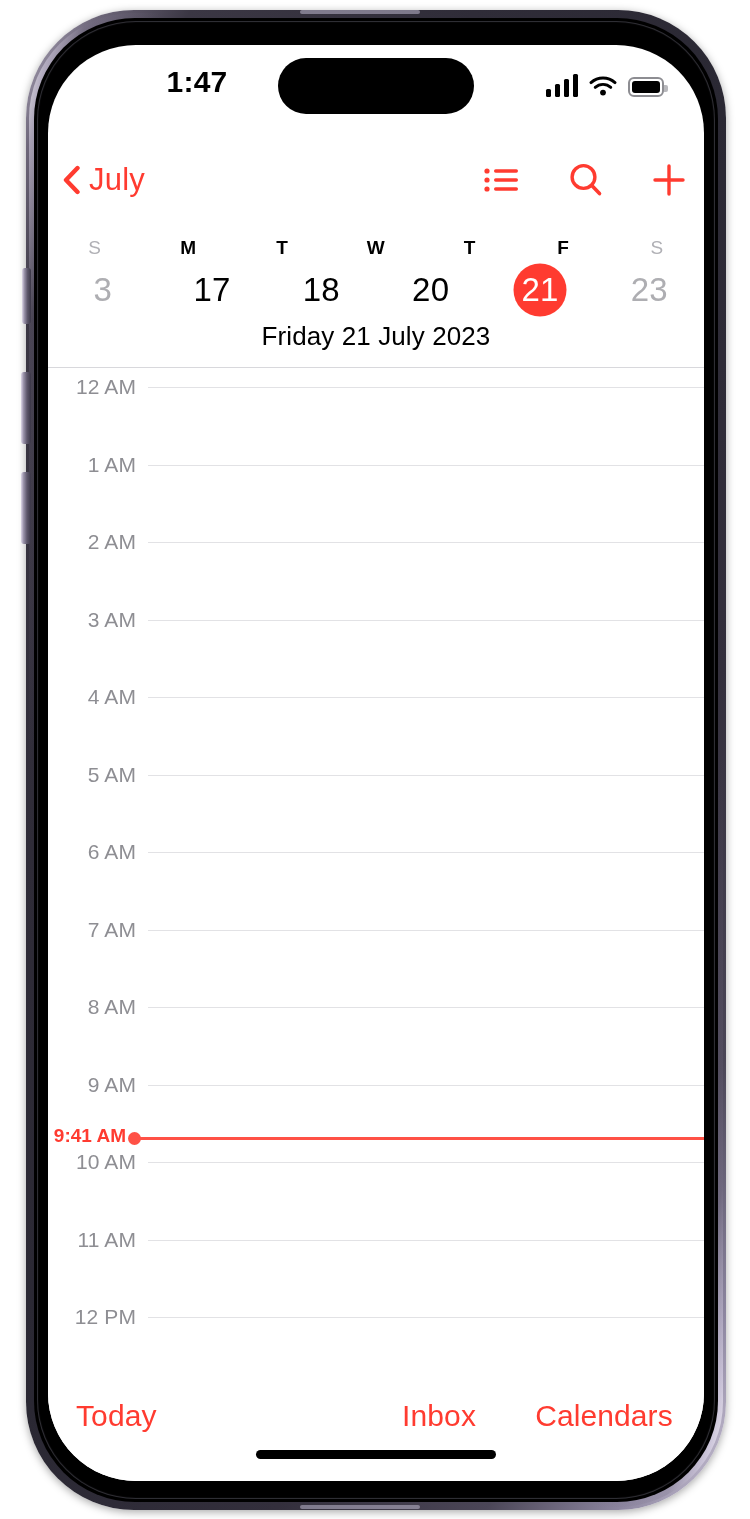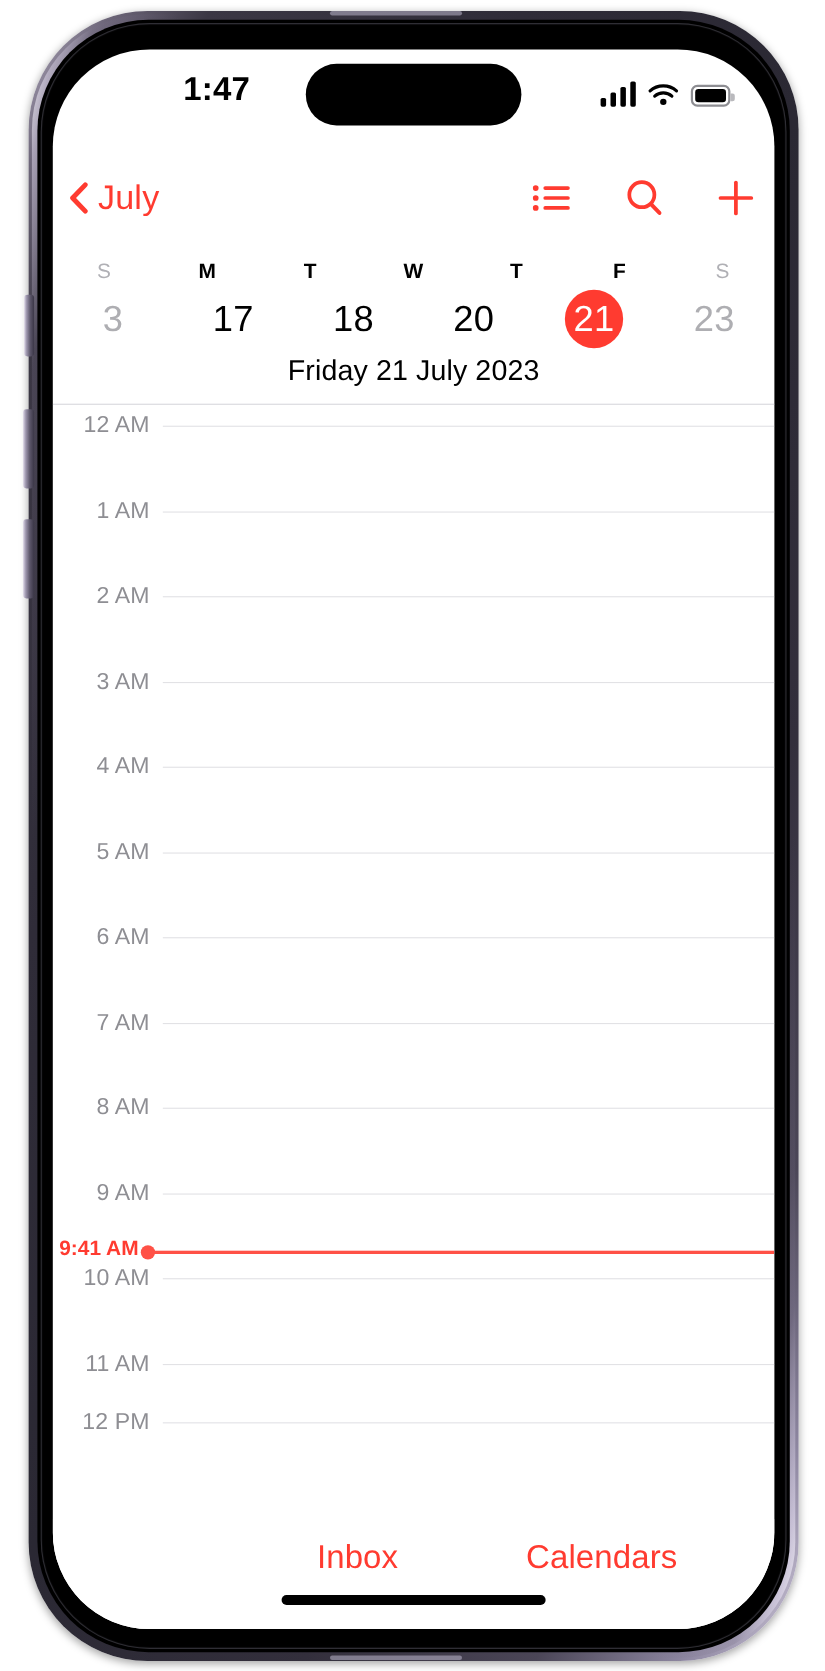--- a/index.html
+++ b/index.html
@@ -331,35 +331,36 @@
           <div class="hr-line"></div>
         </div>
         <div class="hourrow" style="top: 794px;">
           <div class="hr-label">10 AM</div>
           <div class="hr-line"></div>
         </div>
         <div class="hourrow" style="top: 871.5px;">
           <div class="hr-label">11 AM</div>
           <div class="hr-line"></div>
         </div>
-        <div class="hourrow" style="top: 925px;">
+        <div class="hourrow" style="top: 949px;">
           <div class="hr-label">12 PM</div>
           <div class="hr-line"></div>
         </div>
         <div class="hourrow" style="top: 1026.5px;">
           <div class="hr-label">1 PM</div>
           <div class="hr-line"></div>
         </div>
         <div class="nowline" style="top: 769.433px;">
           <div class="nl-label">9:41 AM</div>
           <div class="nl-dot" style="background: rgb(255, 81, 70);"></div>
           <div class="nl-bar" style="background: rgb(255, 81, 70);"></div>
         </div>
       </div>
 
     <div class="tabbar">
+      <div class="tab left">Today</div>
       <div class="tab right">Inbox</div>
       <div class="tab">Calendars</div>
       <div class="home-indicator"></div>
     </div>
 
   </div>
 </div>
 
 </body></html>

